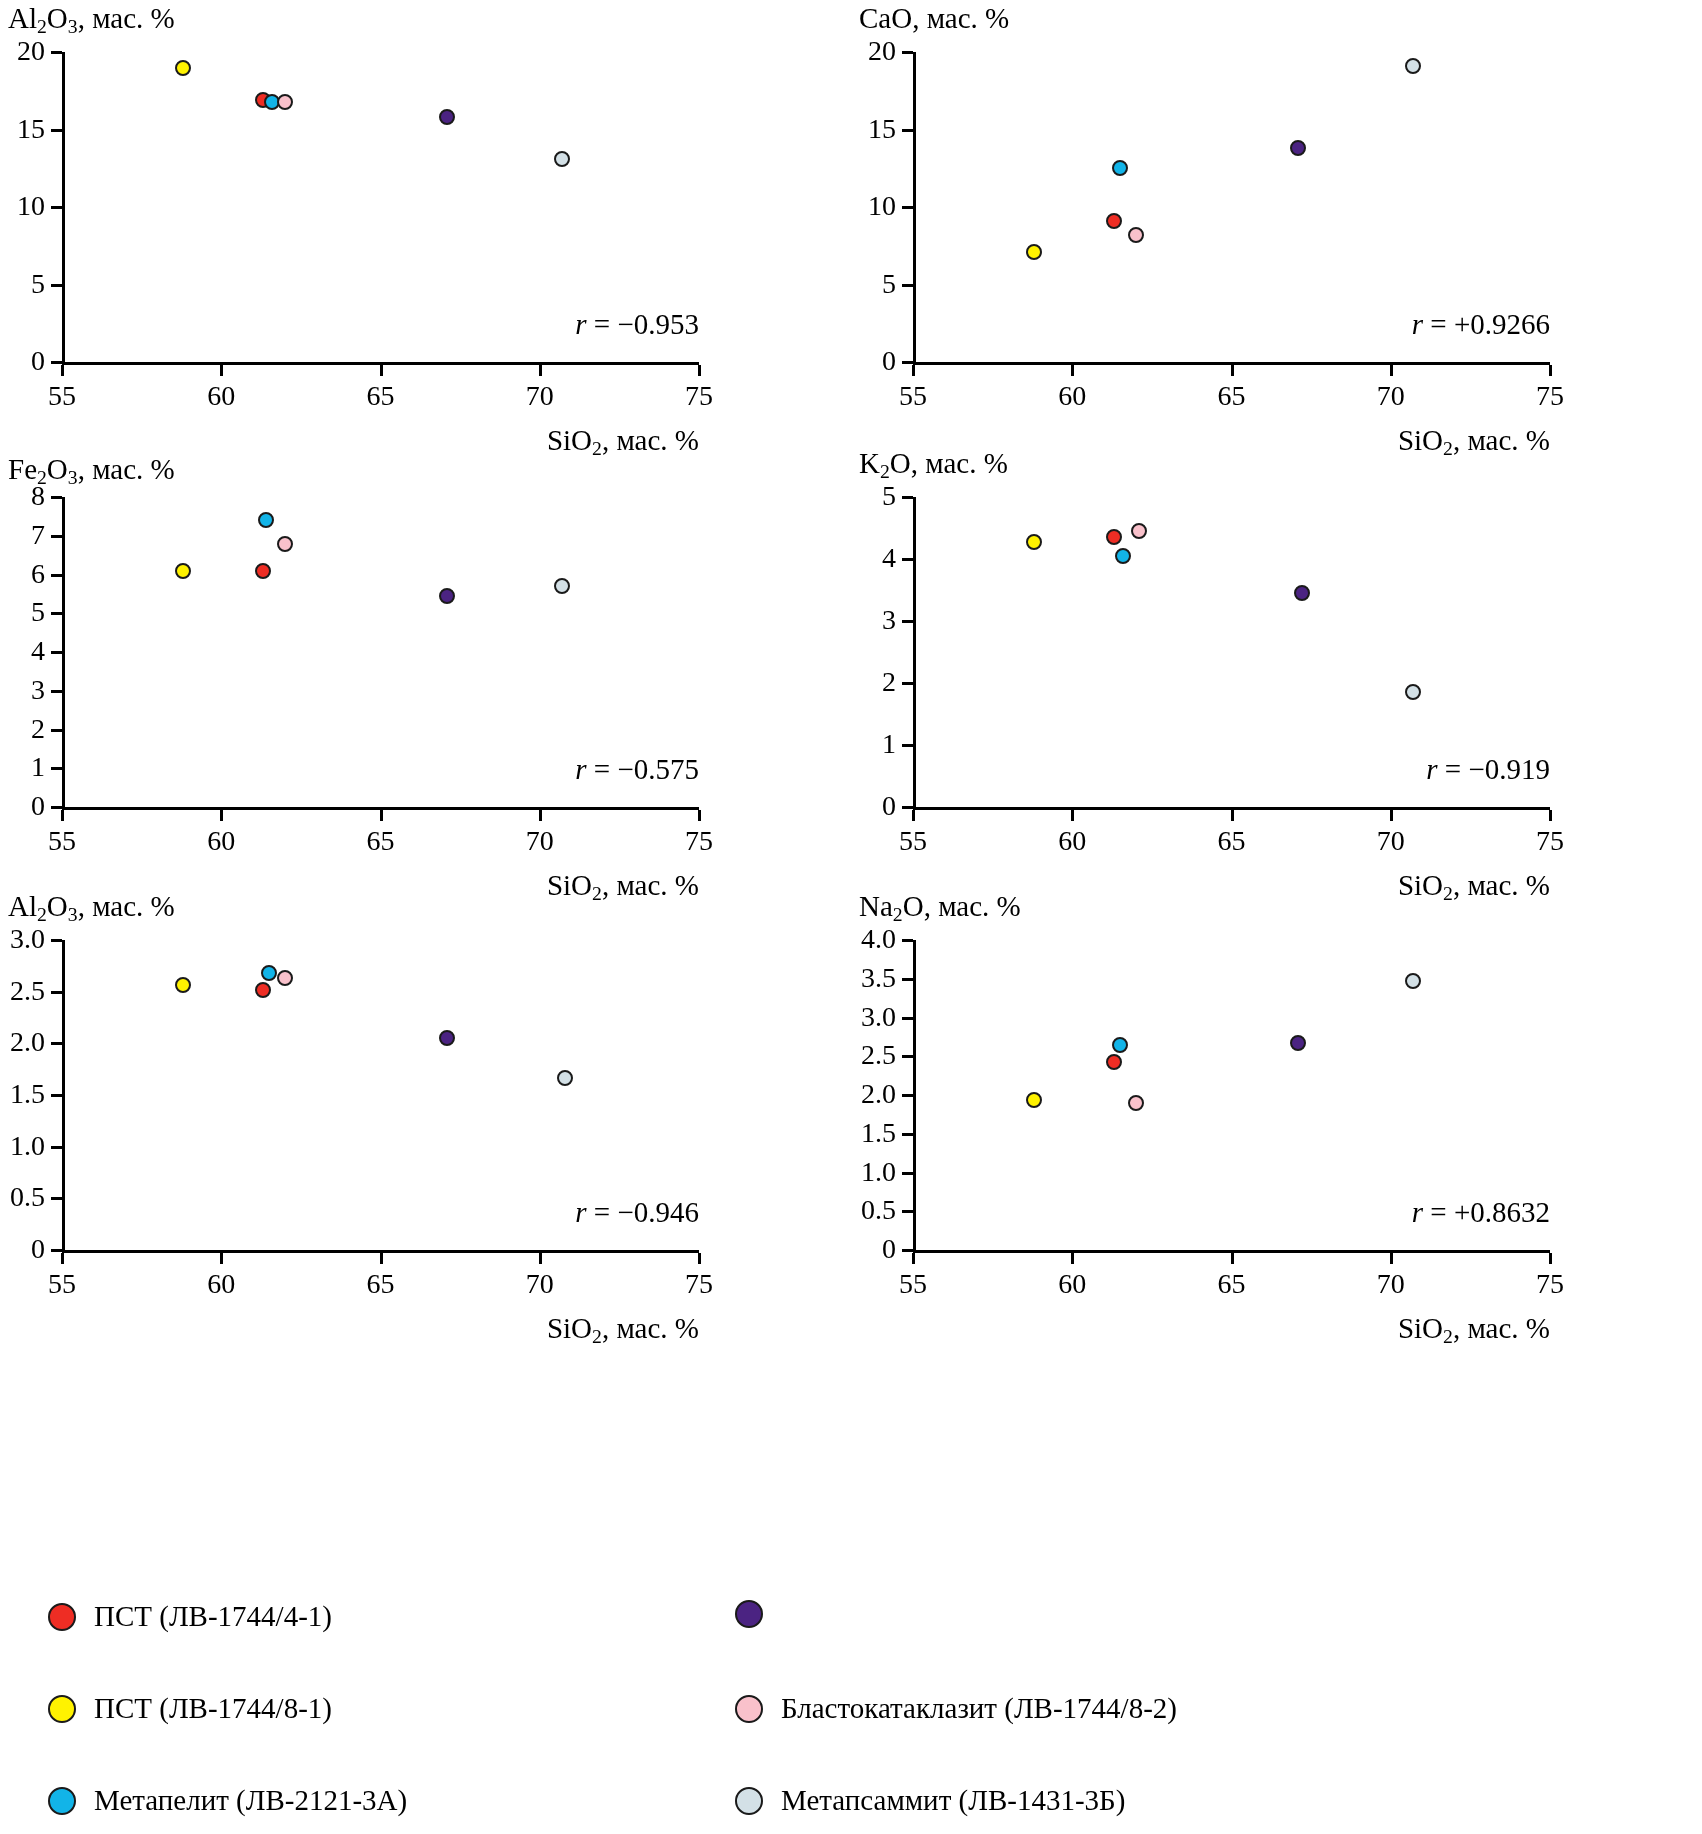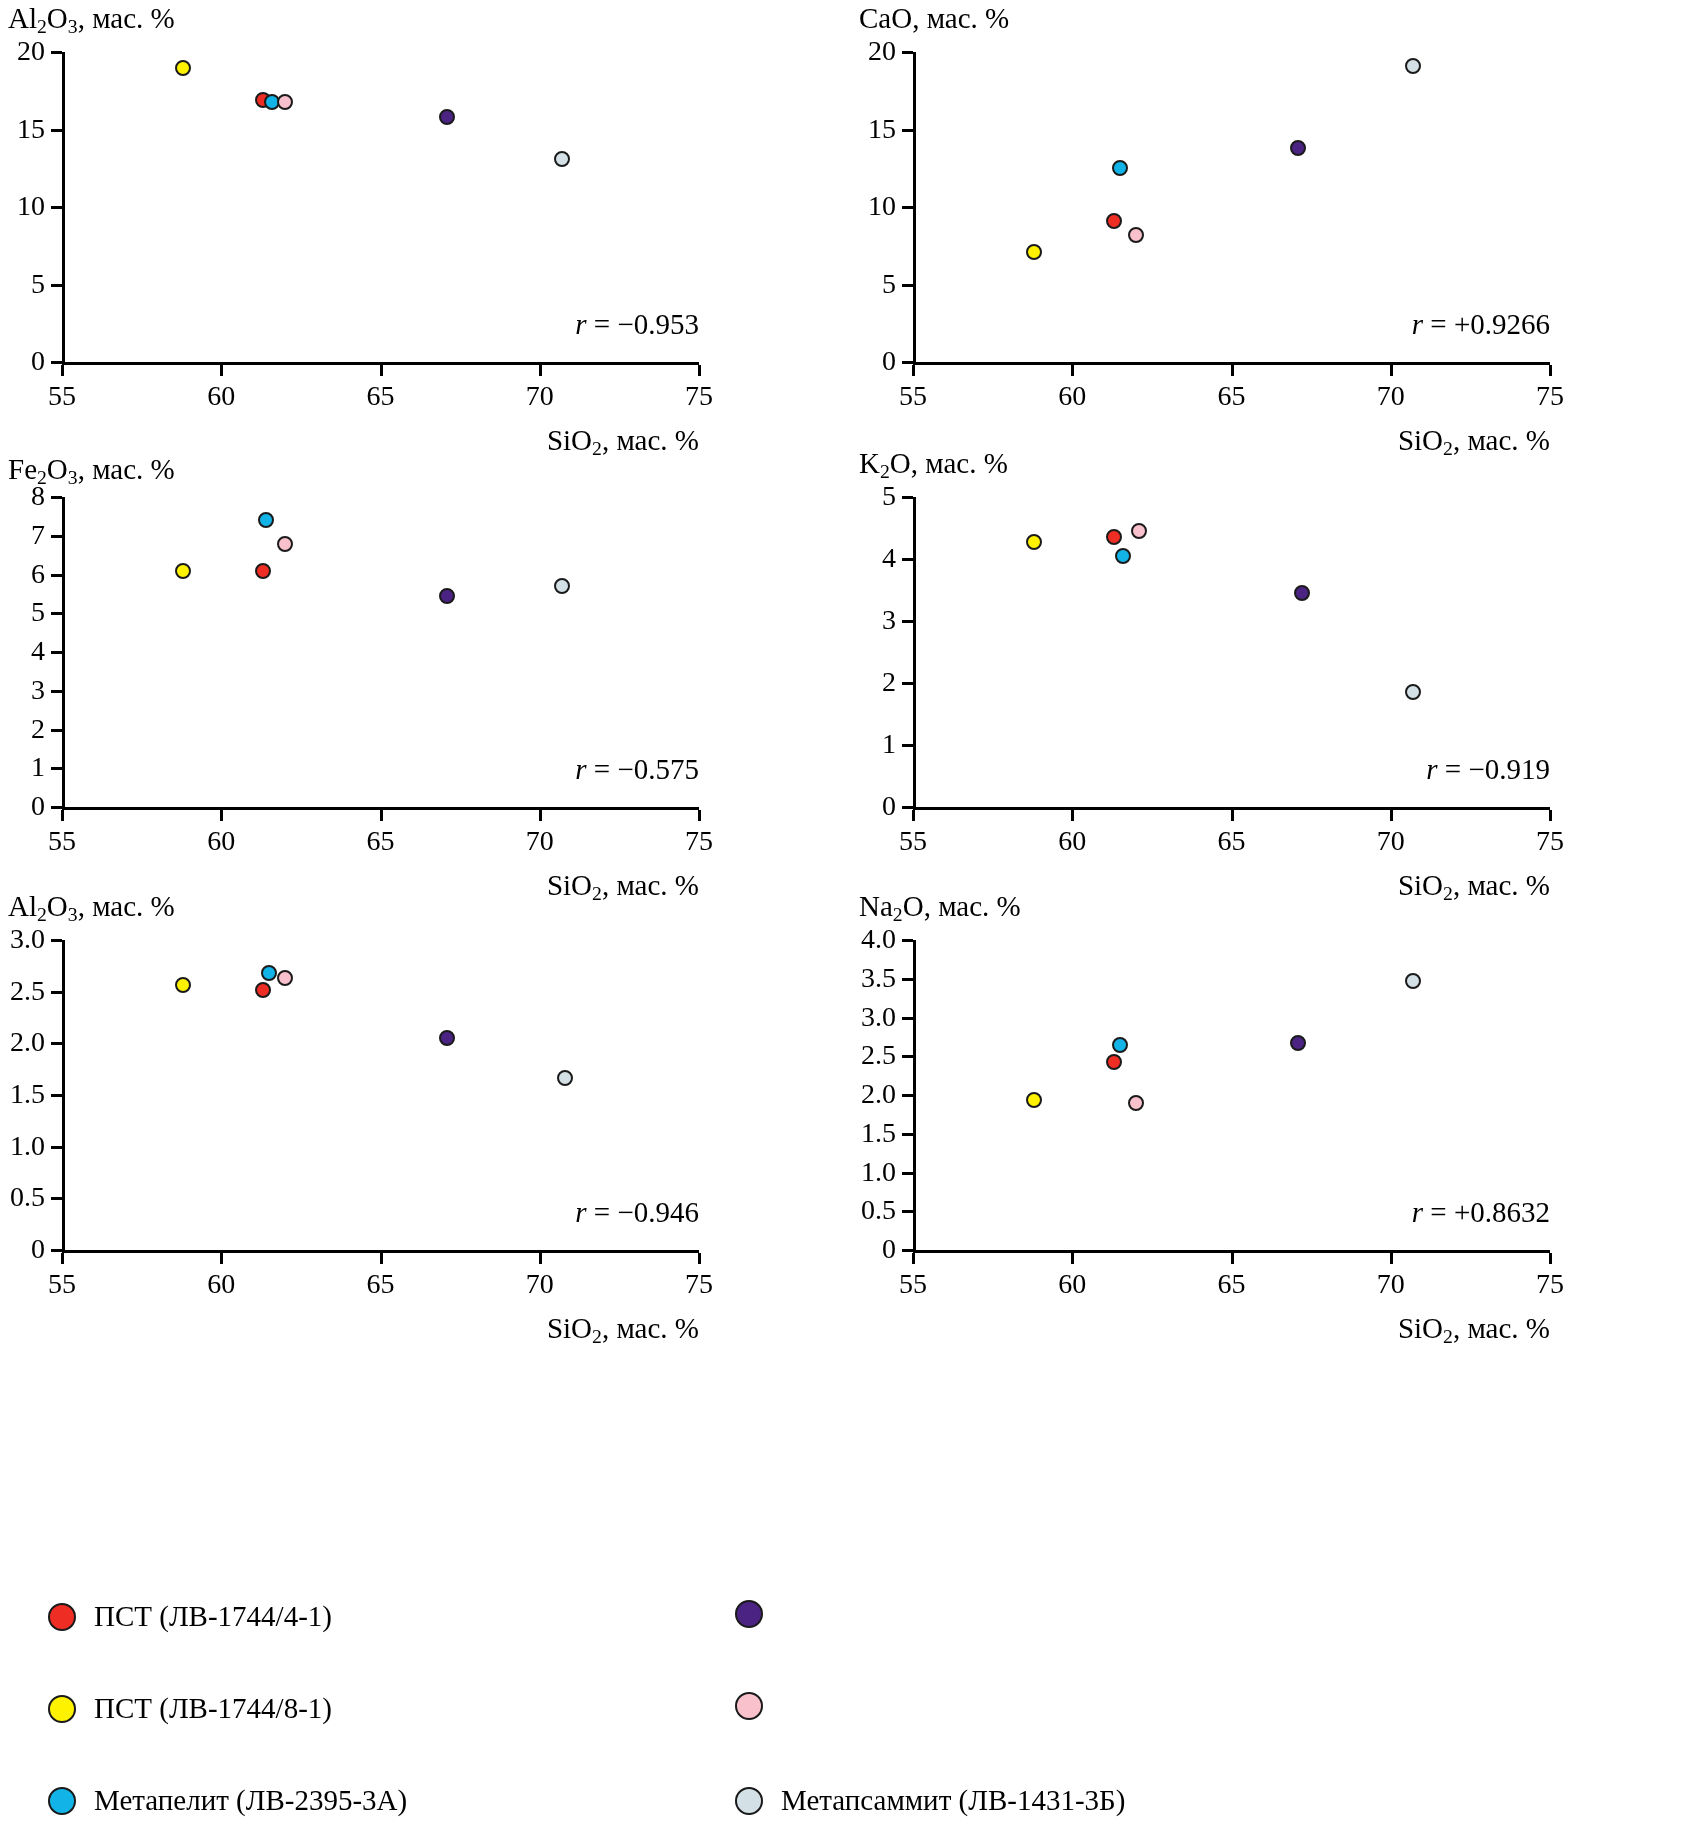--- a/index.html
+++ b/index.html
@@ -267,23 +267,24 @@
       </div>
       <div class="legitem" style="left: 735px; top: 0px;">
         <span class="legdot" style="background: rgb(75, 35, 130);"></span>
       </div>
       <div class="legitem" style="left: 48px; top: 92px;">
         <span class="legdot" style="background: rgb(255, 242, 0);"></span>
         <span>ПСТ (ЛВ-1744/8-1)</span>
       </div>
       <div class="legitem" style="left: 735px; top: 92px;">
         <span class="legdot" style="background: rgb(249, 193, 203);"></span>
+        <span>Бластокатаклазит (ЛВ-1744/8-2)</span>
       </div>
       <div class="legitem" style="left: 48px; top: 184px;">
         <span class="legdot" style="background: rgb(18, 180, 232);"></span>
-        <span>Метапелит (ЛВ-2395-3А)</span>
+        <span>Метапелит (ЛВ-2121-3А)</span>
       </div>
       <div class="legitem" style="left: 735px; top: 184px;">
         <span class="legdot" style="background: rgb(211, 224, 230);"></span>
         <span>Метапсаммит (ЛВ-1431-3Б)</span>
       </div>
     </div>
 </div>
 
 </body></html>

